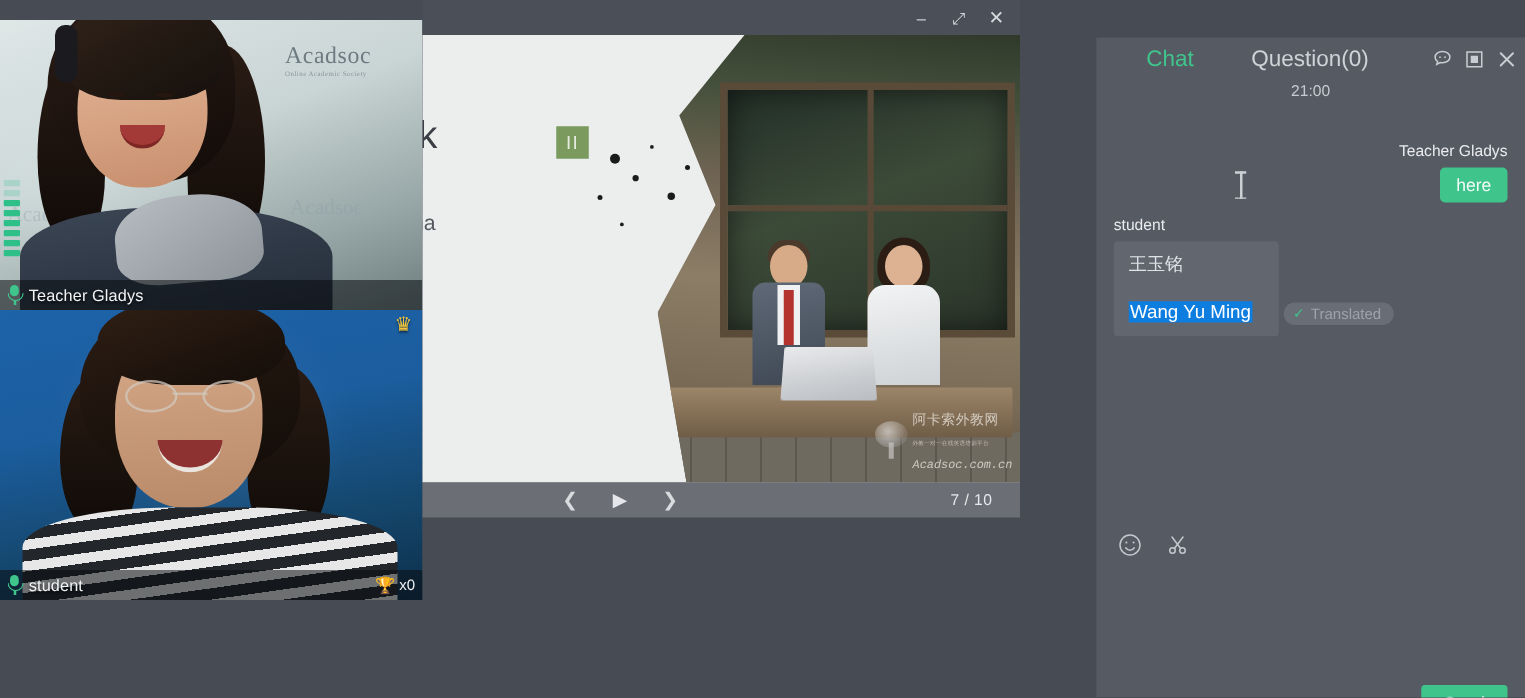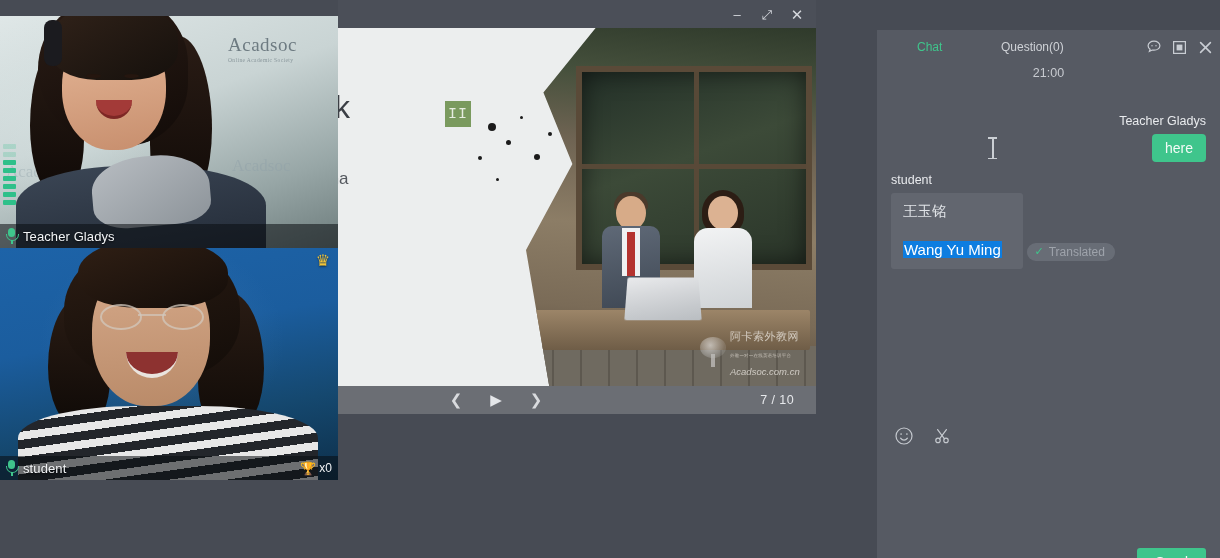--- a/index.html
+++ b/index.html
@@ -262,21 +262,21 @@
   }
   .splatter { position: absolute; background: #1b1b1b; border-radius: 50%; }
   .slide-title {
     position: absolute; left: -70px; top: 62px;
     font-size: 31px; color: #3b3f45; letter-spacing: .3px;
   }
   .slide-badge {
     position: absolute; left: 107px; top: 73px;
     width: 26px; height: 26px; background: #7a9a5e;
     display: flex; align-items: center; justify-content: center;
-    color: #e6ece0; font-size: 15px; letter-spacing: 1px; font-family: Liberation Mono, monospace;
+    color: #e6ece0; font-size: 15px; letter-spacing: 1px;
   }
   .slide-sub {
     position: absolute; left: -32px; top: 141px;
     font-size: 17px; color: #54585e;
   }
   .watermark {
     position: absolute; right: 8px; bottom: 14px; width: 108px; height: 40px;
     display: flex; align-items: center; gap: 4px; opacity: .72;
   }
   .wm-tree {
@@ -284,21 +284,21 @@
   }
   .wm-tree .crown {
     position: absolute; left: 0; top: 0; width: 26px; height: 21px;
     border-radius: 50%;
     background: radial-gradient(circle at 40% 40%, rgba(235,235,235,.9), rgba(200,200,200,.25) 70%);
   }
   .wm-tree .trunk { position: absolute; left: 11px; top: 17px; width: 4px; height: 13px; background: rgba(225,225,225,.75); }
   .wm-txt { line-height: 1.1; }
   .wm-cn { font-size: 11px; color: #f0ece6; letter-spacing: .5px; }
   .wm-tag { font-size: 4.5px; color: #ded8d0; letter-spacing: .2px; }
-  .wm-en { font-family: Liberation Sans, sans-serif; font-style: italic; font-size: 9.5px; color: #f0ece6; }
+  .wm-en { font-family: Liberation Mono, monospace; font-style: italic; font-size: 9.5px; color: #f0ece6; }
 
   .player-bar {
     position: absolute; left: 0; top: 386px; width: 478px; height: 28px;
     background: #6b6e74; display: flex; align-items: center;
   }
   .pb-btn {
     width: 40px; height: 28px; display: flex; align-items: center; justify-content: center;
     color: #d9dbde; font-size: 15px;
   }
   .pb-btn.prev { margin-left: 98px; }
@@ -307,21 +307,21 @@
 
   
   .chat-panel {
     position: absolute; left: 877px; top: 30px; width: 343px; height: 528px;
     background: #565a63;
   }
   .chat-header {
     position: relative; height: 34px; display: flex; align-items: center;
   }
   .chat-tab {
-    font-size: 12px; color: #cfd2d7; padding: 0 6px; line-height: 34px;
+    font-size: 18px; color: #cfd2d7; padding: 0 6px; line-height: 34px;
   }
   .chat-tab.active { color: #3fc58c; }
   .chat-tab.t-chat { position: absolute; left: 34px; }
   .chat-tab.t-question { position: absolute; left: 118px; }
   .chat-head-icons { position: absolute; right: 6px; top: 0; height: 34px; display: flex; align-items: center; gap: 9px; }
   .hi { width: 17px; height: 17px; color: #c9cdd3; display: flex; align-items: center; justify-content: center; }
 
   .chat-time { text-align: center; color: #c7cad0; font-size: 12.5px; margin-top: 2px; }
 
   .chat-body { position: relative; height: 338px; }

